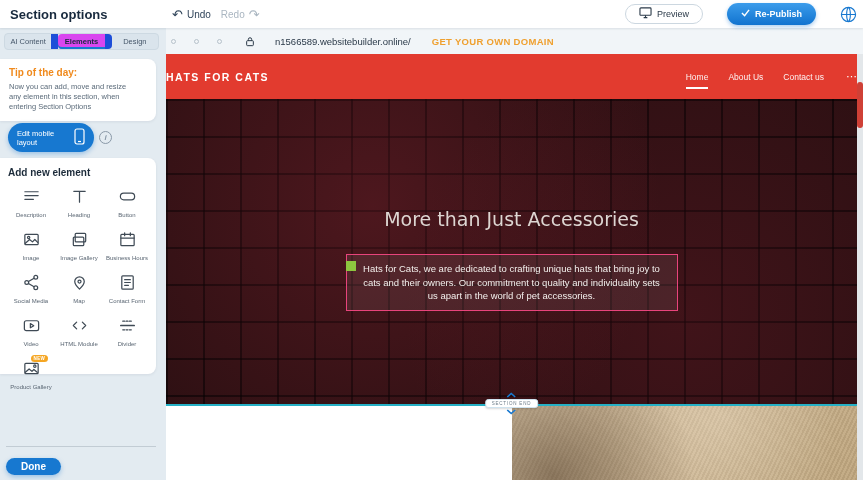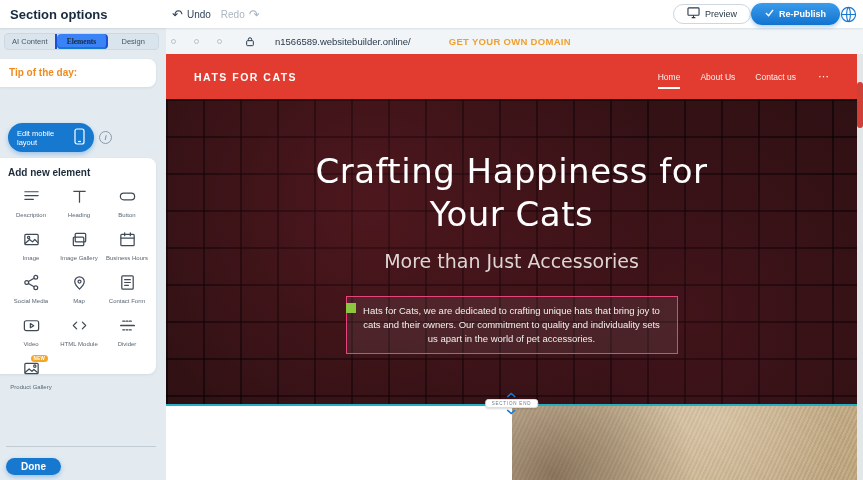--- a/index.html
+++ b/index.html
@@ -10,40 +10,40 @@
   
   .topbar { position:absolute; top:0; left:0; right:0; height:28px; background:#fff;
             box-shadow:0 1px 2px rgba(20,40,60,.10); display:flex; align-items:center; z-index:20; }
   .topbar-title { margin-left:10px; font-size:13px; font-weight:bold; color:#17293d; }
   .history { position:absolute; left:172px; top:0; height:28px; display:flex; align-items:center; gap:10px; }
   .hist-btn { display:flex; align-items:center; gap:4px; background:none; border:none; font-family:inherit;
               font-size:10px; cursor:pointer; }
   .undo { color:#31455a; }
   .redo { color:#aab6c1; }
   .u-icon { font-size:13px; line-height:1; }
-  .topbar-right { position:absolute; right:6px; top:0; height:28px; display:flex; align-items:center; gap:0; }
+  .topbar-right { position:absolute; right:6px; top:0; height:28px; display:flex; align-items:center; gap:24px; }
   .preview-btn { height:20px; padding:0 13px; border-radius:11px; border:1px solid #ccd7e0; background:#fff;
                  font-family:inherit; font-size:9px; color:#2b3a49; display:flex; align-items:center; gap:5px; cursor:pointer; }
   .preview-btn svg { stroke:#2b3a49; fill:none; stroke-width:1.2; }
   .republish-btn { height:22px; padding:0 14px; border-radius:12px; border:none; cursor:pointer;
                    background:linear-gradient(#3b9ceb,#1173cf); color:#fff; font-family:inherit;
                    font-size:9px; font-weight:bold; display:flex; align-items:center; gap:5px;
                    box-shadow:0 2px 4px rgba(17,115,207,.35); }
   .republish-btn svg { stroke:#fff; fill:none; stroke-width:1.6; }
   .globe-btn { background:none; border:none; cursor:pointer; display:flex; align-items:center; }
   .globe-btn svg { stroke:#1778d0; fill:none; stroke-width:1.2; }
 
   
   .sidebar { position:absolute; top:28px; left:0; width:166px; bottom:0; background:#e3ebf1; z-index:10; }
   .tabs { position:absolute; top:5px; left:4px; right:7px; height:17px; display:flex;
           background:#dae4ec; border:1px solid #cdd9e2; border-radius:4px; overflow:hidden; }
   .tab { flex:1; display:flex; align-items:center; justify-content:center; font-size:7.5px; color:#46576a;
-         cursor:pointer; border-right:2px solid #1d4ed8; }
+         cursor:pointer; border-right:7px solid #1d4ed8; }
   .tab:last-child { border-right:none; }
-  .tab.active { background:#3b82f6; color:#17293d; font-weight:bold; box-shadow:inset 0 -2px 0 #1778d0; border-radius:4px;font-family:Liberation Serif, serif; }
+  .tab.active { background:#d946ef; color:#17293d; font-weight:bold; box-shadow:inset 0 -2px 0 #1778d0; border-radius:4px; }
 
   .tip-card { position:absolute; top:31px; left:0; width:156px; background:#fff; border-radius:0 8px 8px 0;
               padding:8px 26px 9px 9px; box-shadow:0 1px 3px rgba(20,40,60,.08); }
   .tip-title { color:#f08a1d; font-weight:bold; font-size:10px; }
   .tip-body { margin-top:4px; font-size:7.5px; color:#5a6a79; line-height:1.35; }
 
   .edit-mobile-btn { position:absolute; top:95px; left:8px; width:86px; height:29px; border:none; cursor:pointer;
                      border-radius:15px; background:#1778d0; color:#fff; display:flex; align-items:center;
                      gap:7px; padding:0 9px; font-family:inherit; font-size:7.5px; text-align:left;
                      box-shadow:0 2px 5px rgba(17,115,207,.35); }
@@ -69,25 +69,25 @@
               font-weight:bold; box-shadow:0 2px 5px rgba(17,115,207,.35); }
 
   
   .canvas { position:absolute; top:28px; left:166px; right:0; bottom:0; background:#f1f5f8; }
   .browser-bar { position:absolute; top:0; left:0; right:0; height:26px; display:flex; align-items:center;
                  padding-left:5px; gap:16px; background:#f1f5f8; }
   .win-dot { width:5px; height:5px; border-radius:50%; border:1px solid #b6c1ca; margin-right:2px; }
   .lock { margin:0 4px 0 5px; display:flex; }
   .lock svg { stroke:#2b3a49; fill:none; stroke-width:1.2; }
   .url-text { font-size:9.5px; color:#2b3a49; }
-  .domain-cta { font-size:9.5px; font-weight:bold; color:#efa02f; letter-spacing:.3px; margin-left:22px; cursor:pointer; }
+  .domain-cta { font-size:9.5px; font-weight:bold; color:#efa02f; letter-spacing:.3px; margin-left:5px; cursor:pointer; }
 
   
   .preview { position:absolute; top:26px; left:0; right:6px; bottom:0; background:#fff; overflow:hidden; }
-  .site-header { height:45px; background:#e23b2f; display:flex; align-items:center; padding:0 28px; }
+  .site-header { height:45px; background:#e23b2f; display:flex; align-items:center; padding:0 0; }
   .site-logo { color:#fff; font-size:10.5px; font-weight:bold; letter-spacing:1.5px; cursor:pointer; }
   .site-nav { margin-left:auto; display:flex; align-items:center; gap:20px; }
   .nav-link { color:rgba(255,255,255,.93); font-size:8.5px; cursor:pointer; position:relative; padding:4px 0; }
   .nav-link.active::after { content:""; position:absolute; left:0; right:0; bottom:-3px; height:2px; background:#fff; }
   .nav-more { color:#fff; font-size:11px; cursor:pointer; margin-left:2px; }
 
   .hero { position:relative; height:306px; display:flex; flex-direction:column; align-items:center;
           justify-content:center; background-color:#2e1013;
           background-image:
             radial-gradient(circle at 30% 35%, rgba(150,40,55,.30), transparent 55%),
@@ -169,20 +169,21 @@
 
   <aside class="sidebar">
     <div class="tabs">
       <div class="tab">AI Content</div>
       <div class="tab active">Elements</div>
       <div class="tab">Design</div>
     </div>
 
     <div class="tip-card">
       <div class="tip-title">Tip of the day:</div>
+      <div class="tip-body">Now you can add, move and resize any element in this section, when entering Section Options</div>
     </div>
 
     <button class="edit-mobile-btn">
       <span>Edit mobile layout</span>
       <span>
         <svg width="11" height="17" viewBox="0 0 11 17">
             <rect x="1" y="1" width="9" height="15" rx="2"></rect>
             <path d="M4 13.5h3"></path>
           </svg>
       </span>
@@ -319,21 +320,20 @@
         <div class="site-logo">HATS FOR CATS</div>
         <nav class="site-nav">
           <span class="nav-link active">Home</span>
           <span class="nav-link">About Us</span>
           <span class="nav-link">Contact us</span>
           <span class="nav-more">⋯</span>
         </nav>
       </div>
 
       <div class="hero">
-        <div class="hero-heading">Crafting Happiness for Your Cats</div>
         <div class="hero-subheading">More than Just Accessories</div>
         <div class="hero-textbox">
           <span class="drag-handle"></span>
           <span>Hats for Cats, we are dedicated to crafting unique hats that bring joy to cats and their owners. Our commitment to quality and individuality sets us apart in the world of pet accessories.</span>
         </div>
       </div>
 
       <div class="section-line"></div>
       <div class="section-end-widget">
         <span class="se-arrow">

